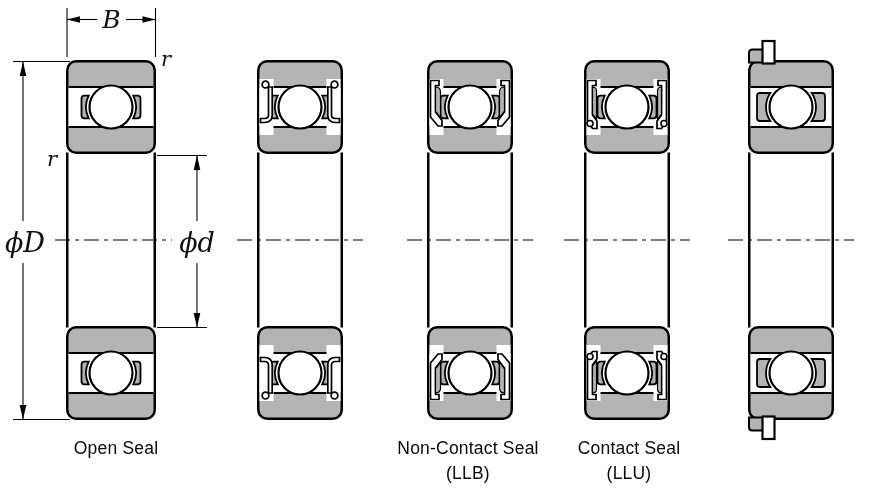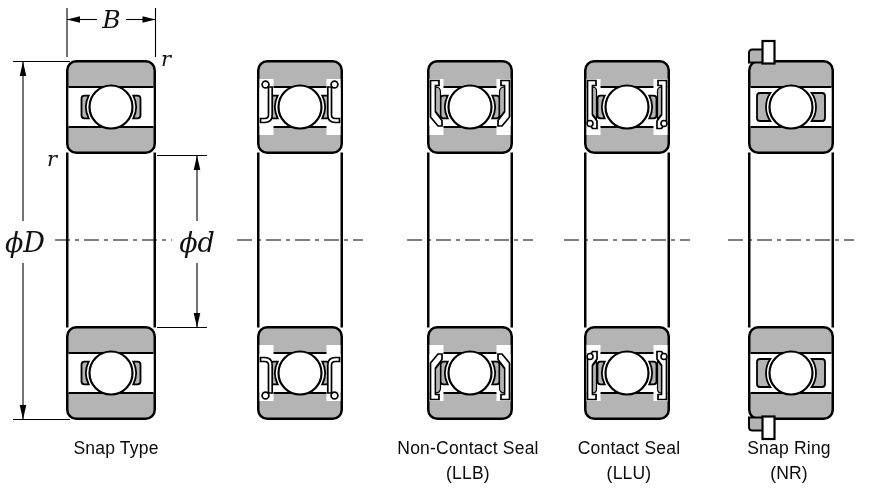--- a/index.html
+++ b/index.html
@@ -178,29 +178,25 @@
       </g>
     </defs>
     <use href="#b5-sec" transform="translate(32,60)"></use>
     <use href="#b5-sec" transform="translate(32,420) scale(1,-1)"></use>
     <line x1="33.25" y1="152.5" x2="33.25" y2="327.5" stroke="#000" stroke-width="2.5"></line>
     <line x1="116.75" y1="152.5" x2="116.75" y2="327.5" stroke="#000" stroke-width="2.5"></line>
     <line x1="12" y1="240" x2="138" y2="240" stroke="#000" stroke-width="1.2" stroke-dasharray="15 5 4 5"></line>
   </svg>
 
   <div class="caption" style="left:21px">
-    <span>Snap Type</span>
+    <span>Open Seal</span>
     <span class="code"></span>
   </div>
   <div class="caption" style="left:373px">
     <span>Non-Contact Seal</span>
     <span class="code">(LLB)</span>
   </div>
   <div class="caption" style="left:534px">
     <span>Contact Seal</span>
     <span class="code">(LLU)</span>
   </div>
-  <div class="caption" style="left:694px">
-    <span>Snap Ring</span>
-    <span class="code">(NR)</span>
-  </div>
 
 </div>
 
 </body></html>

